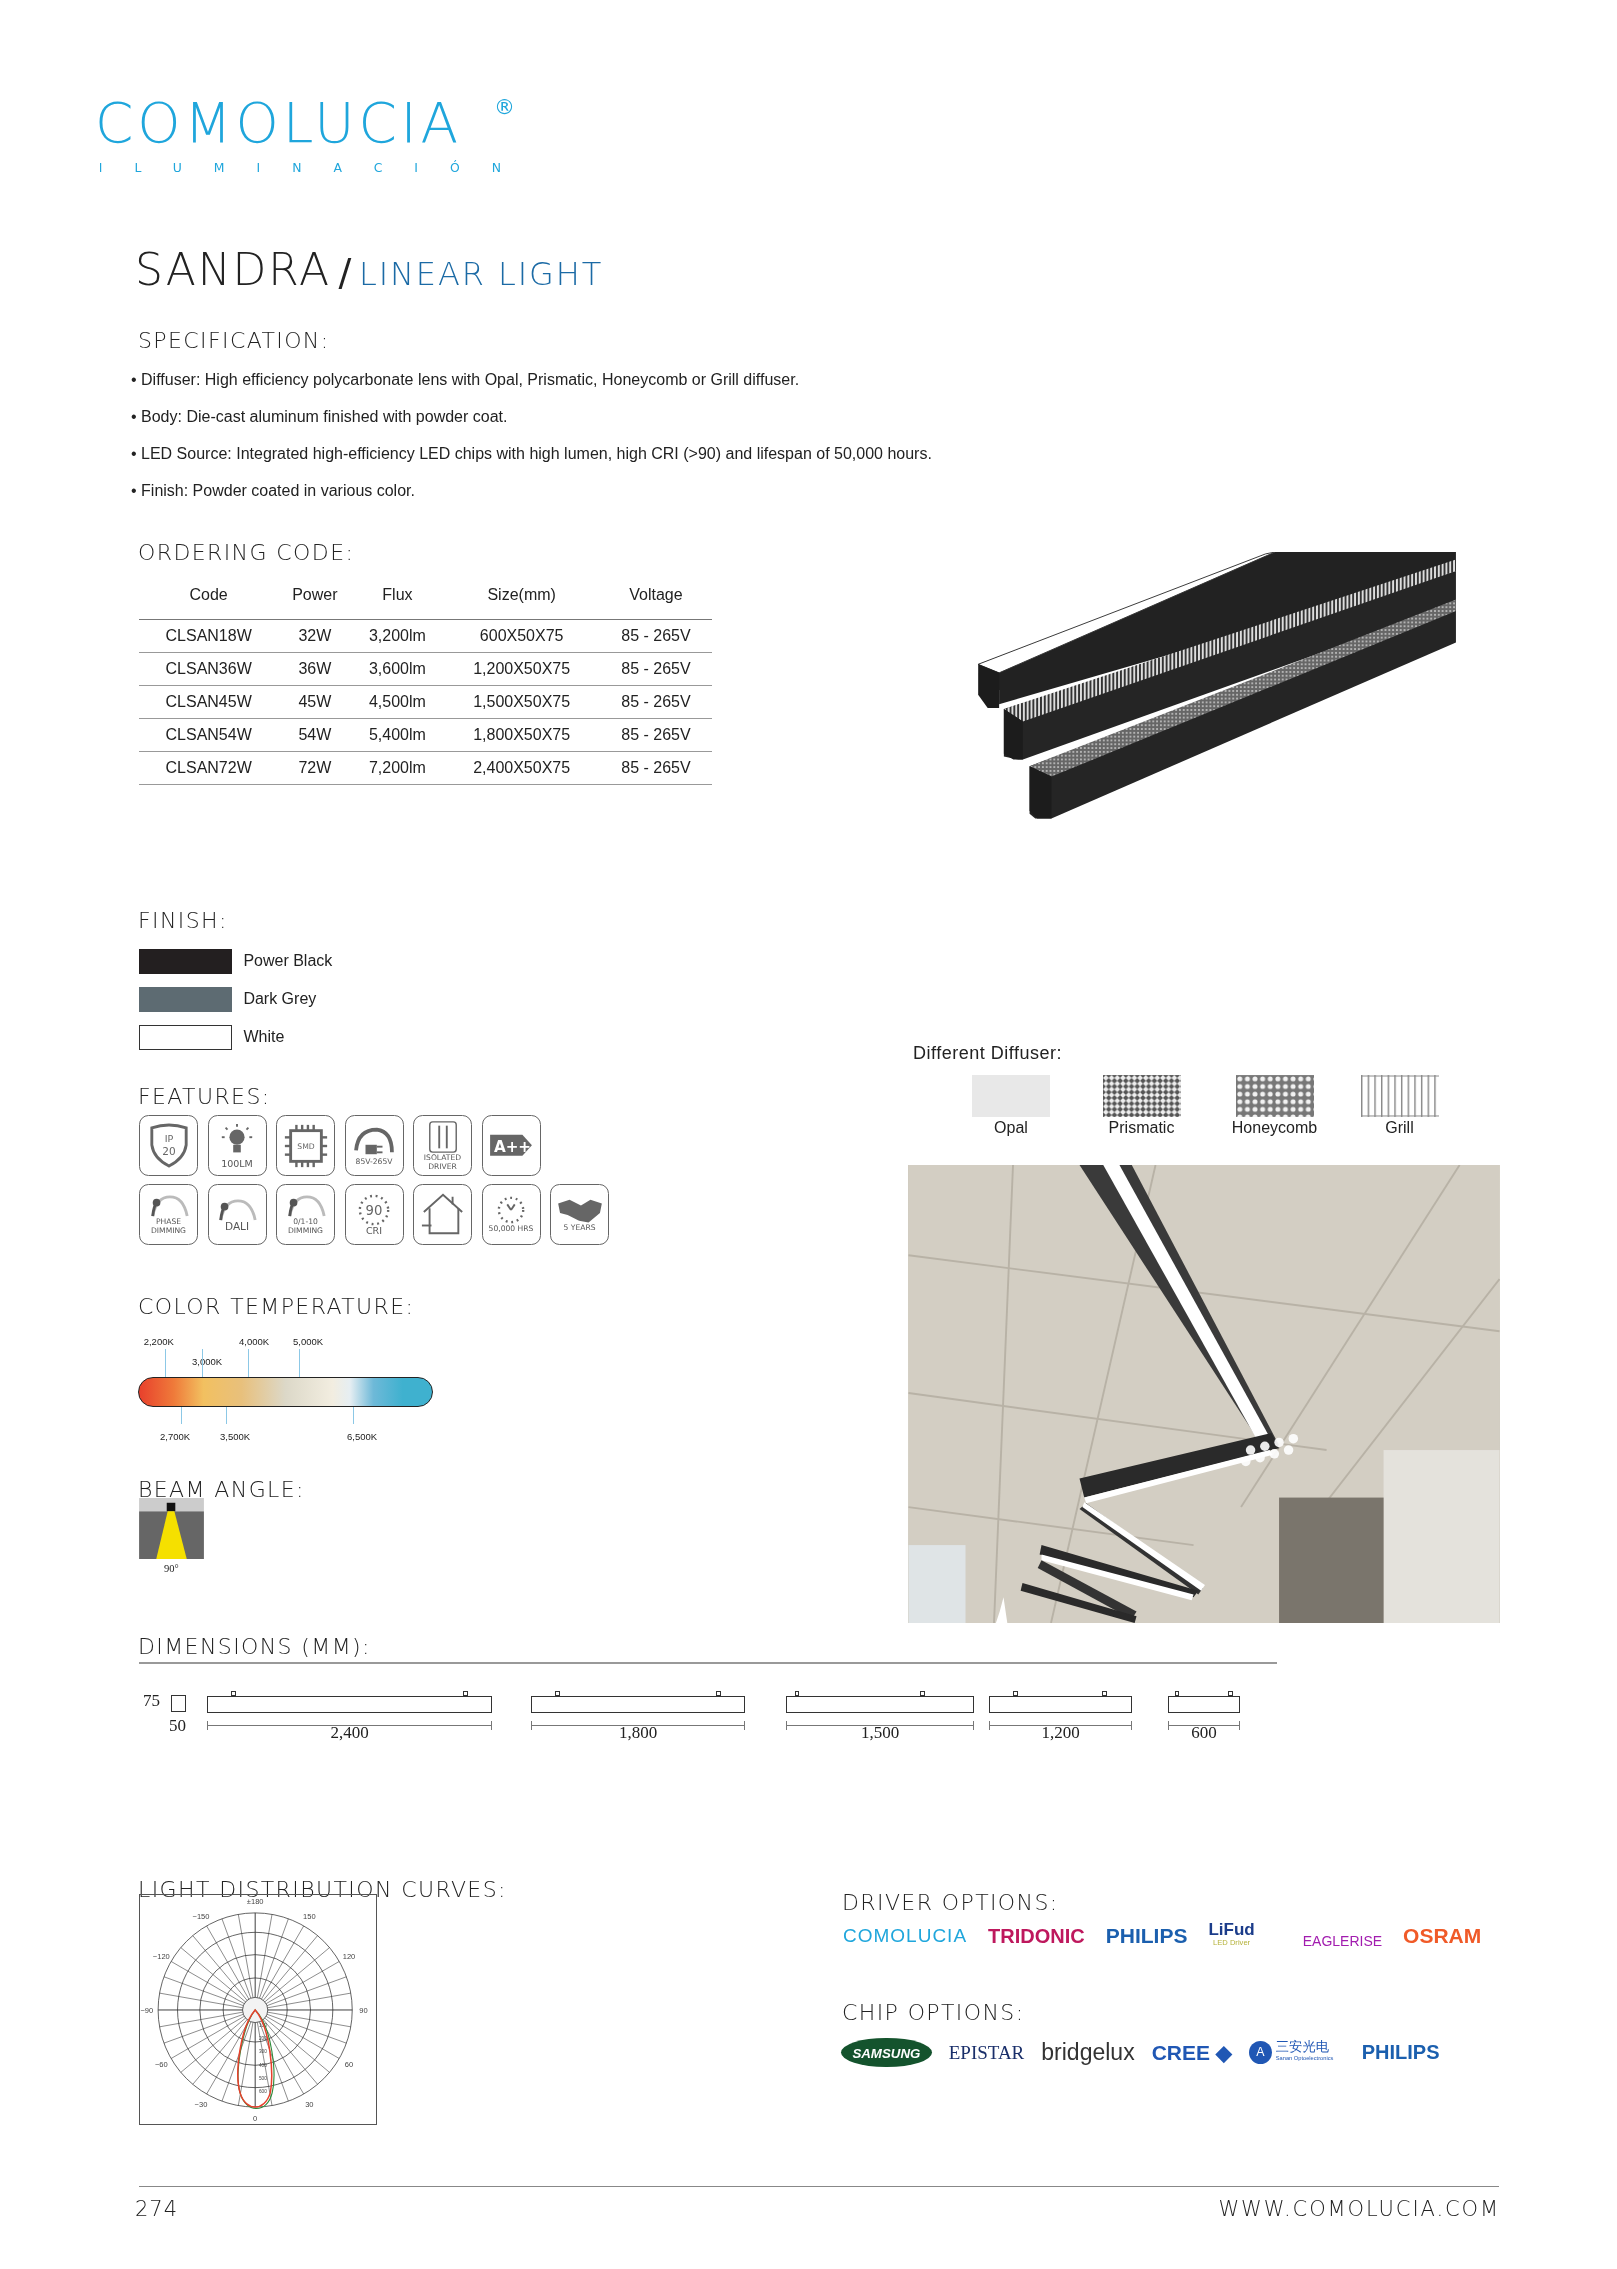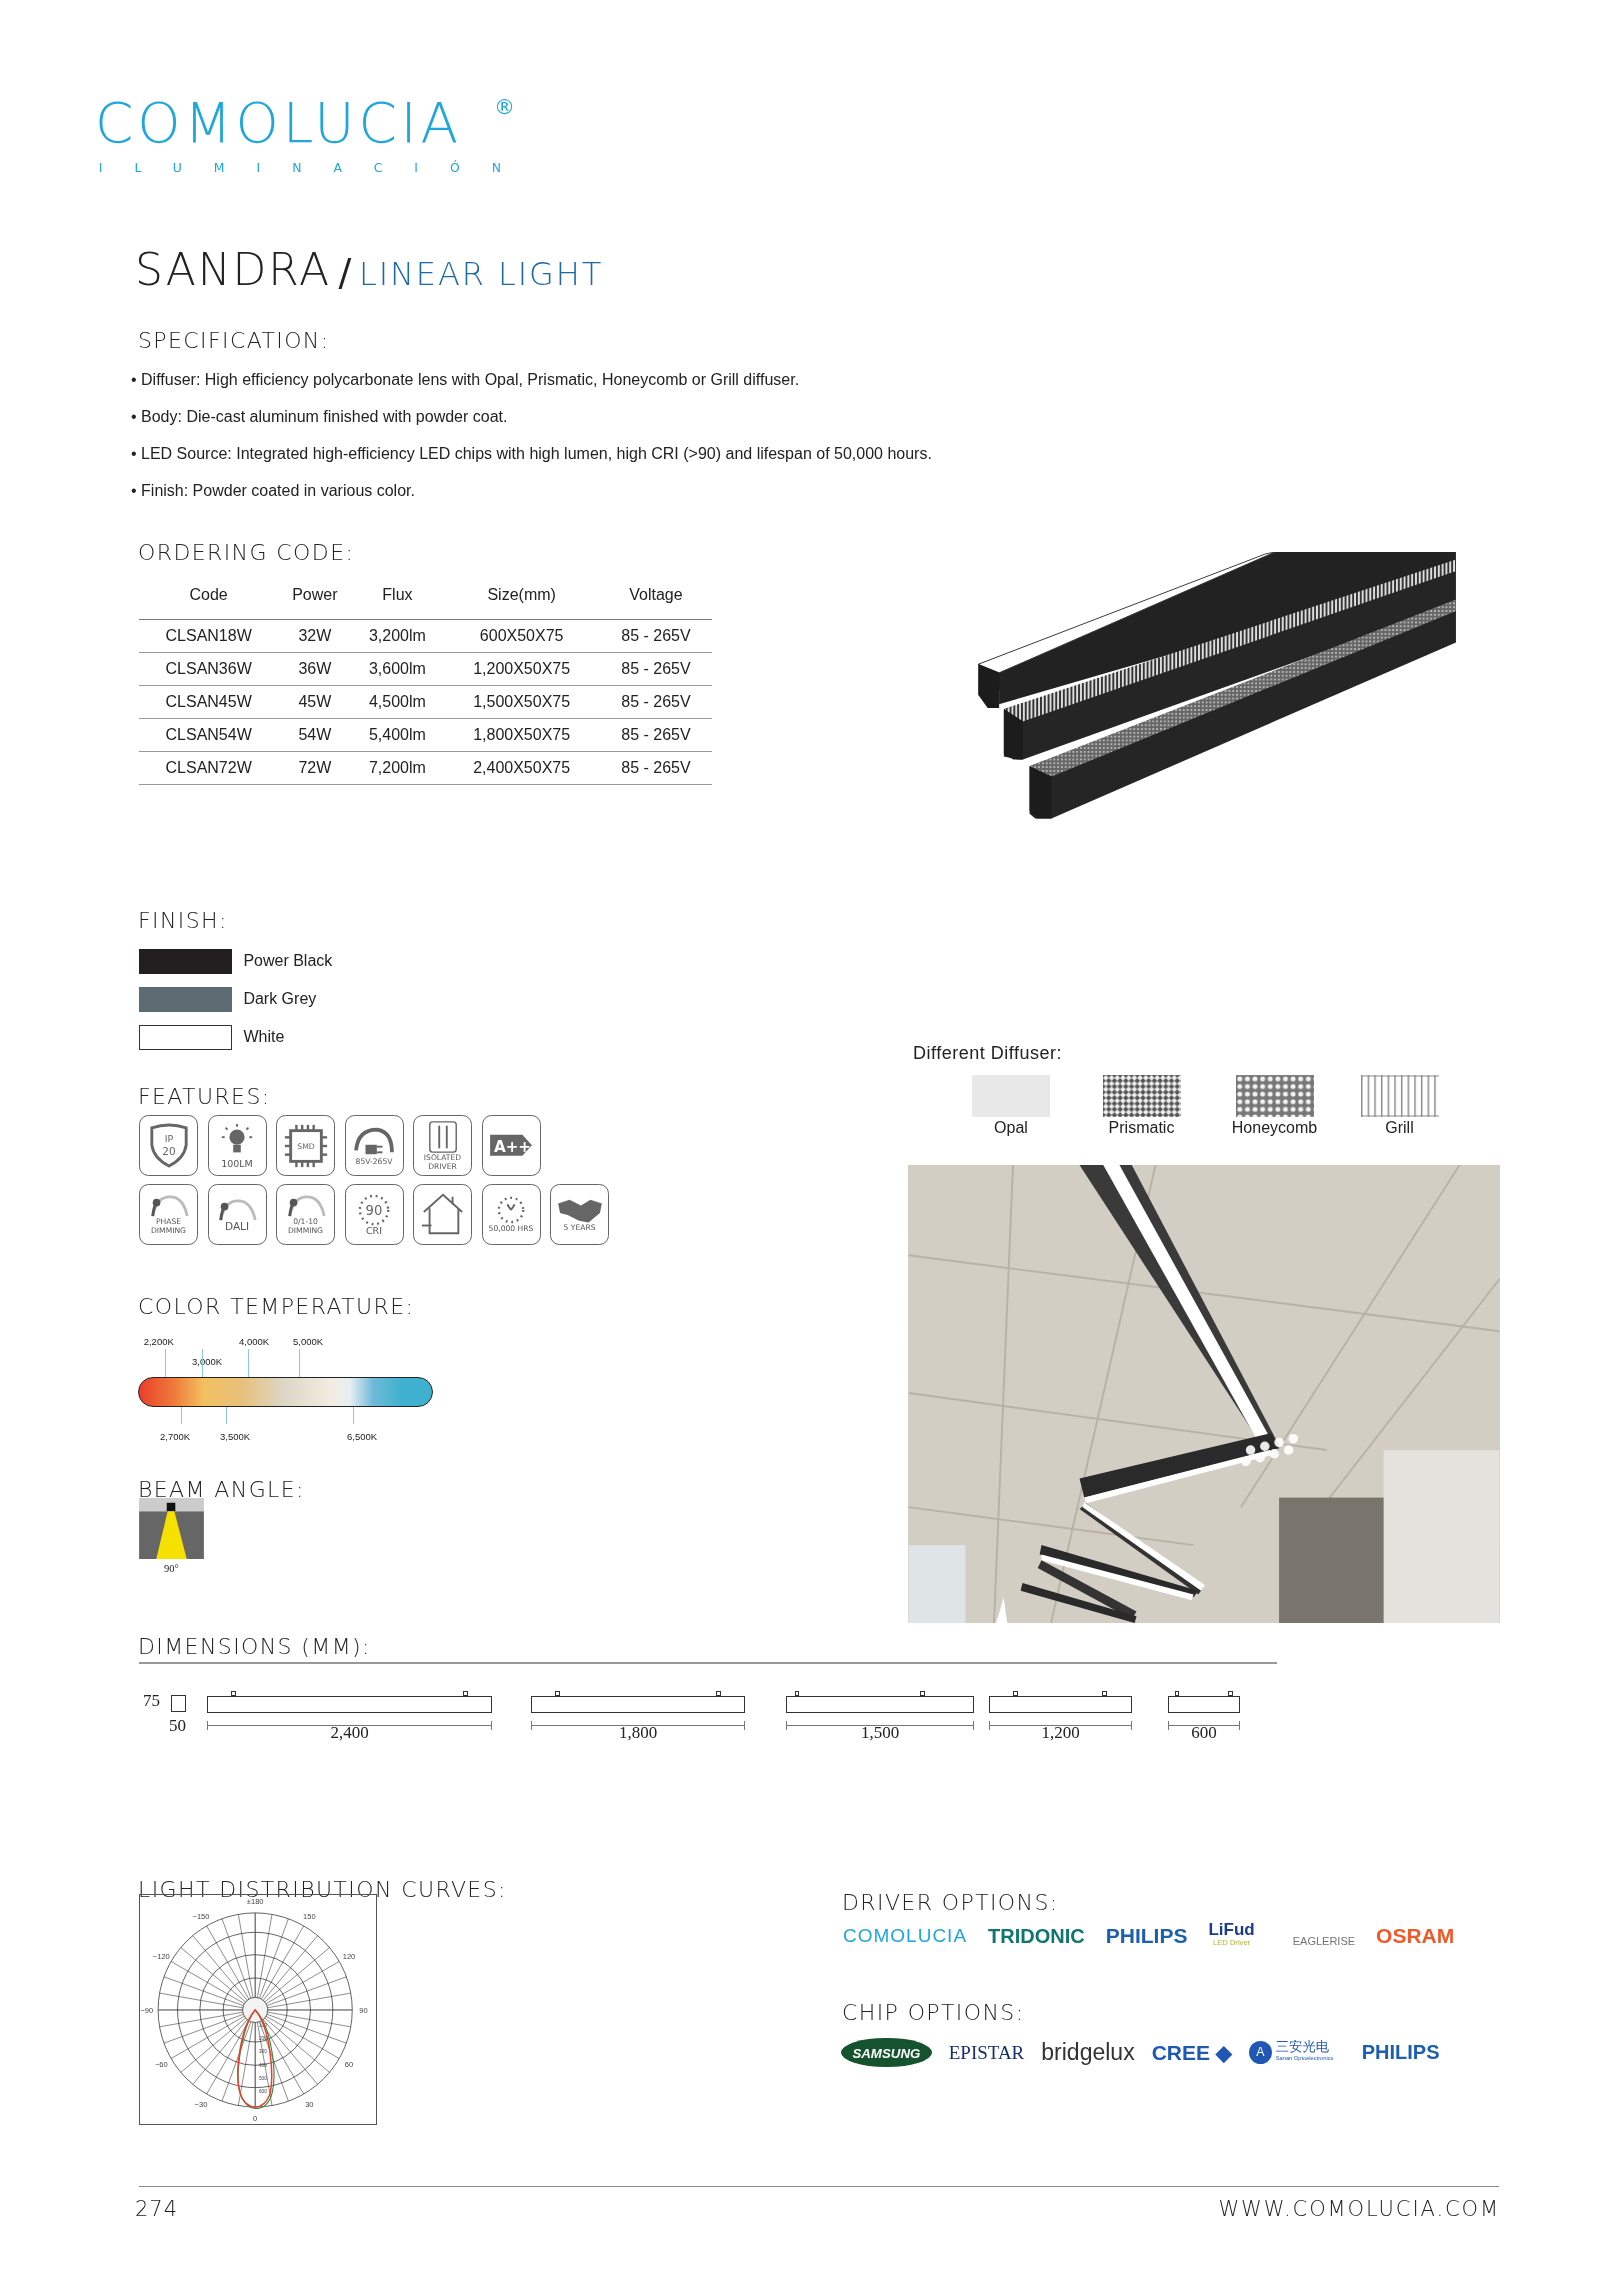--- a/index.html
+++ b/index.html
@@ -545,27 +545,27 @@
     </g>
   <path d="M122,122 C140,140 145,190 140,210 C135,232 112,232 106,210 C100,190 108,140 122,122 Z" fill="none" stroke="#2e8b3a" stroke-width="1.2"></path>
   <path d="M122,122 C138,140 142,190 138,210 C132,230 112,230 106,210 C100,190 106,140 122,122 Z" fill="none" stroke="#e8402c" stroke-width="1.6"></path>
 </svg>
 
 <div class="abs hd section-h" style="left:842px; top:1890px;">DRIVER OPTIONS:</div>
 <div class="logo-row" style="left:843px; top:1923px; gap:21px;">
   <div style="text-align:center;">
     <div class="brand" style="color:#1fa6dc; font-weight:normal; font-size:19px; letter-spacing:1px;">COMOLUCIA</div>
   </div>
-  <div class="brand" style="color:#0f766e; font-size:20px;">TRIDONIC</div>
+  <div class="brand" style="color:#be185d; font-size:20px;">TRIDONIC</div>
   <div class="brand" style="color:#1b5fae; font-size:21px;">PHILIPS</div>
   <div style="text-align:center; line-height:13.3px;">
     <div class="brand" style="color:#1b3c8a; font-size:17px;">LiFud</div>
     <div style="color:#b5b23a; font-size:7.6px; font-family:'Liberation Sans',sans-serif;">LED Driver</div>
   </div>
-  <div class="brand" style="color:#737373; font-size:11px; font-weight:normal; margin-left:17px; margin-top:9.5px;">EAGLERISE</div>
+  <div class="brand" style="color:#a21caf; font-size:14px; font-weight:normal; margin-left:27px; margin-top:9.5px;">EAGLERISE</div>
   <div class="brand" style="color:#f05a28; font-size:21px;">OSRAM</div>
 </div>
 
 <div class="abs hd section-h" style="left:842px; top:2000px;">CHIP OPTIONS:</div>
 <div class="logo-row" style="left:841px; top:2038px; gap:17px;">
   <div style="background:#14532d; border-radius:50%; padding:5.7px 11.4px;">
     <span class="brand" style="color:#fff; font-size:13.3px; font-style:italic;">SAMSUNG</span>
   </div>
   <div style="color:#1a2f6a; font-family:'Liberation Serif',serif; font-size:19px;">EPISTAR</div>
   <div style="color:#333; font-family:'Liberation Sans',sans-serif; font-size:23px;">bridgelux</div>

